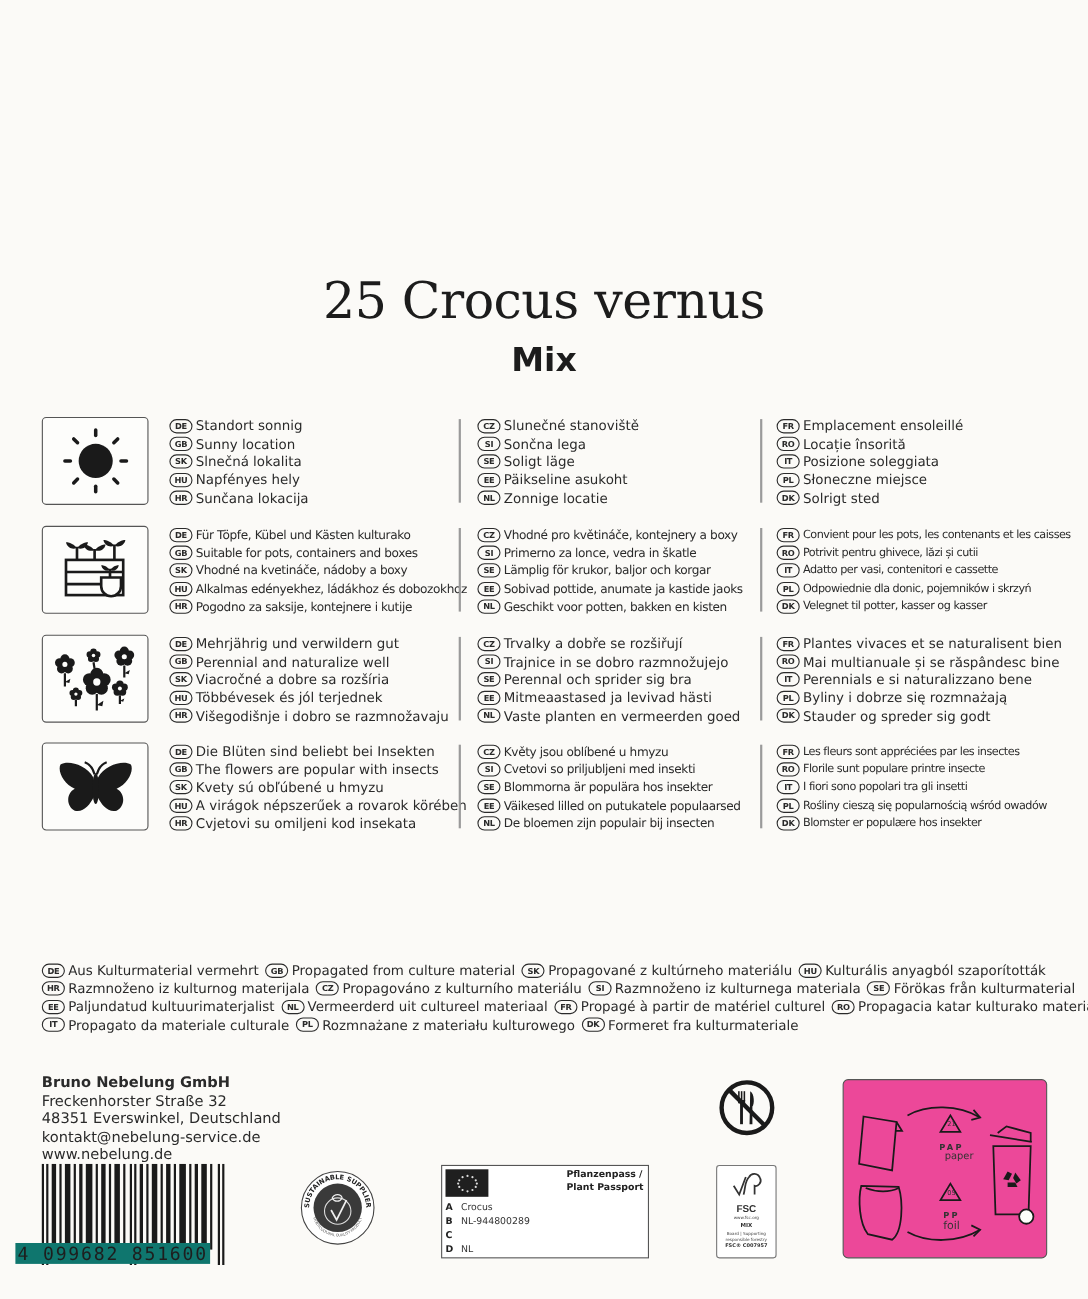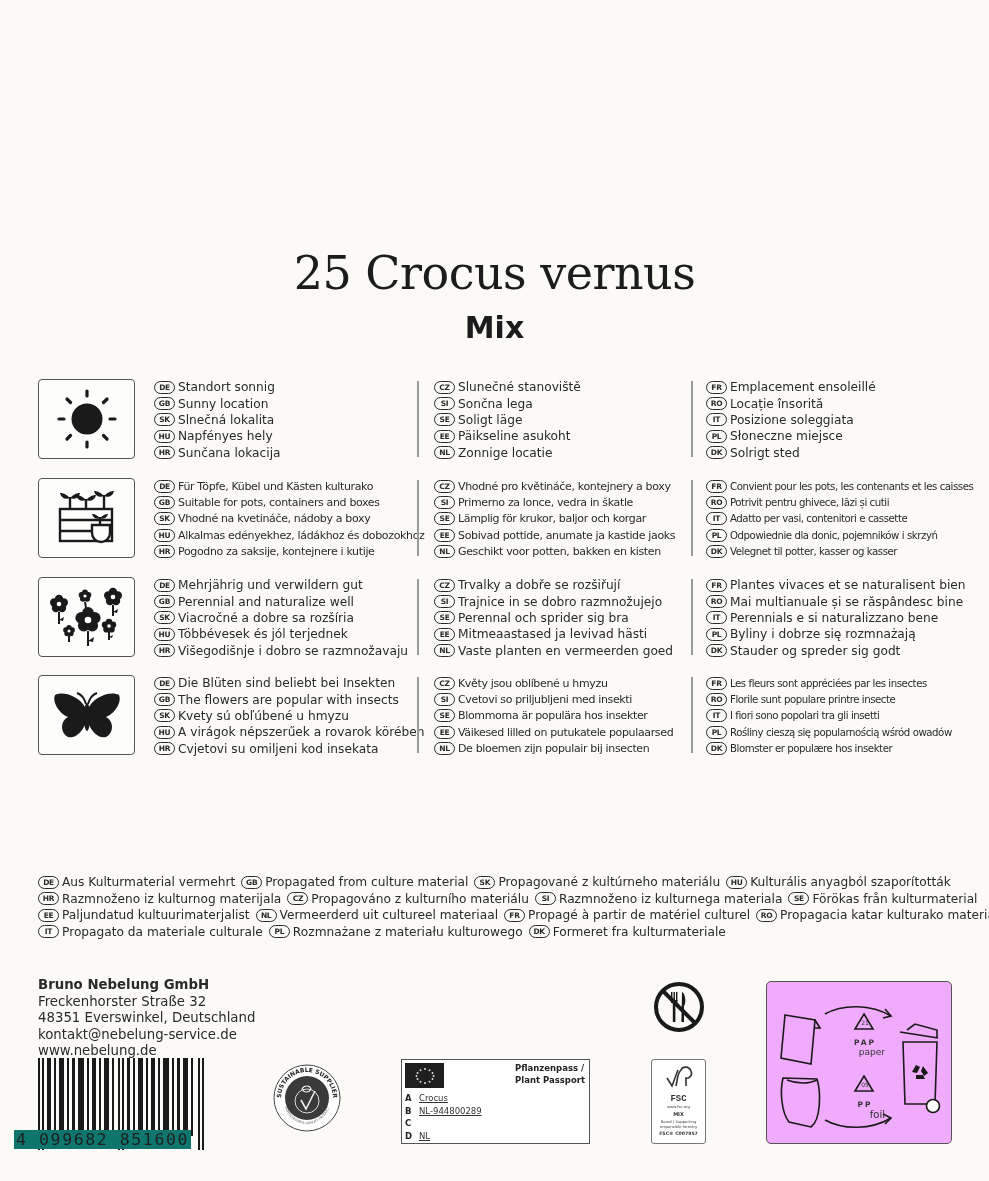--- a/index.html
+++ b/index.html
@@ -40,34 +40,34 @@
   .barcode-num { position: absolute; top: 1130px; left: 14px; font-family: "DejaVu Sans Mono", monospace;
     font-size: 16.5px; letter-spacing: 1.6px; color: #1e1e1e; background: #0f766e; padding: 0 2px; }
 
   .seal { position: absolute; left: 272px; top: 1063px; width: 70px; height: 70px; }
 
   .passport { position: absolute; left: 401px; top: 1059px; width: 189px; height: 85px;
     border: 1.5px solid #555; background: #fff; }
   .eu-flag { position: absolute; left: 3px; top: 3px; width: 39px; height: 25px; background: #1f1f1f;
     display: flex; align-items: center; justify-content: center; }
   .pp-title { position: absolute; right: 4px; top: 3px; text-align: left; font-size: 8.5px; font-weight: bold; line-height: 11.5px; color: #222; }
-  .pp-rows { position: absolute; left: 3px; top: 32px; font-size: 8.5px; line-height: 12.5px; color: #333; text-decoration: underline; }
+  .pp-rows { position: absolute; left: 3px; top: 32px; font-size: 8.5px; line-height: 12.5px; color: #333; }
   .pp-rows .k { display: inline-block; width: 14px; font-weight: bold; color: #222; }
 
   .fsc { position: absolute; left: 651px; top: 1059px; width: 55px; height: 85px;
     border: 1.2px solid #777; border-radius: 3px; background: #fff; text-align: center; }
-  .fsc .fsc-name { font-family: Liberation Mono, monospace; font-size: 9px; font-weight: bold; color: #333; margin-top: 0px; }
+  .fsc .fsc-name { font-family: Liberation Sans, sans-serif; font-size: 9px; font-weight: bold; color: #333; margin-top: 0px; }
   .fsc .small { font-size: 3.8px; color: #444; line-height: 5px; }
   .fsc .mix { font-size: 5px; font-weight: bold; color: #333; margin-top: 2px; }
   .fsc .code { font-size: 4.6px; font-weight: bold; color: #333; margin-top: 2px; }
 
   .nofood { position: absolute; left: 652px; top: 980px; width: 54px; height: 54px; }
 
   .recycle { position: absolute; left: 766px; top: 981px; width: 186px; height: 163px;
-    border: 1.8px solid #555; border-radius: 5px; background: #f0abfc; }
+    border: 1.8px solid #555; border-radius: 5px; background: #ec4899; }
   .rc-label { position: absolute; font-size: 9px; color: #333; text-align: center; width: 40px; }
   .rc-label.code { font-weight: bold; letter-spacing: 2px; font-size: 7.5px; }
 </style>
 </head>
 <body>
 
 <div class="title">25 Crocus vernus</div>
 <div class="subtitle">Mix</div>
 
 <div class="row" style="top:379px;">
@@ -660,14 +660,14 @@
       <path d="M-8 -2 l4 -7 l4 2 l-3 6z"></path>
       <path d="M3 -8 l5 7 l-4 3 l-3 -5z"></path>
       <path d="M5 5 l-9 0 l0 -4 l7 0z"></path>
     </g>
   </svg>
   <div class="rc-label" style="left:78px;top:37px;font-size:6px;">21</div>
   <div class="rc-label code" style="left:78px;top:56px;">PAP</div>
   <div class="rc-label" style="left:78px;top:65px;text-align:right;">paper</div>
   <div class="rc-label" style="left:78px;top:99px;font-size:6px;">05</div>
   <div class="rc-label code" style="left:78px;top:118px;">PP</div>
-  <div class="rc-label" style="left:78px;top:127px;font-size:10px;text-align:right;">foil</div>
+  <div class="rc-label" style="left:78px;top:127px;font-size:10px;">foil</div>
 </div>
 
 </body></html>

